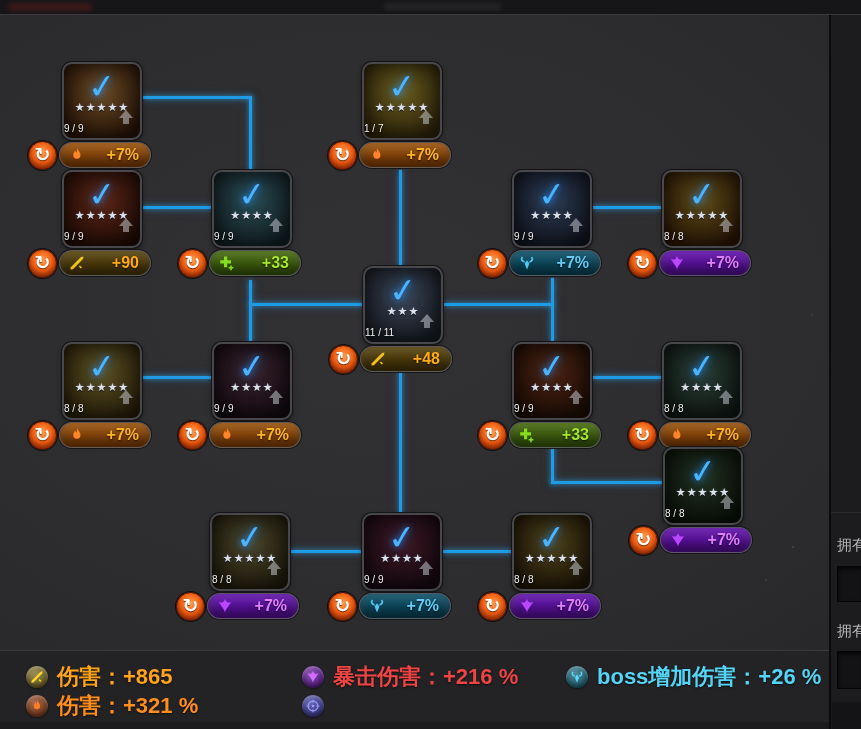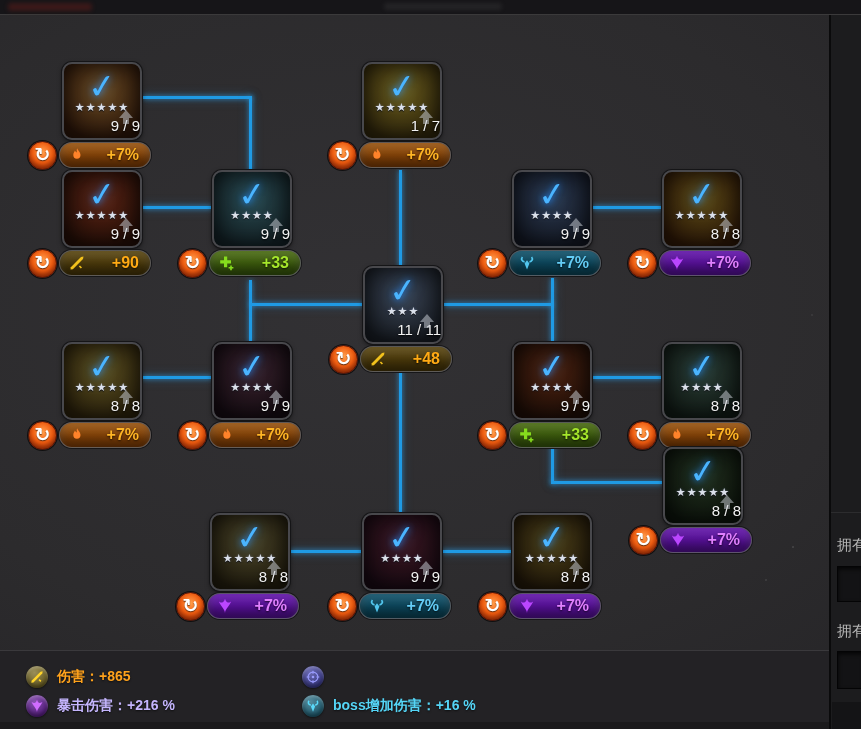--- a/index.html
+++ b/index.html
@@ -27,21 +27,21 @@
   .node-wrap{position:absolute;width:80px;height:78px;z-index:2;}
   .frame{position:absolute;left:0;top:0;width:76px;height:74px;border:2px solid #48484c;
          border-radius:10px;box-shadow:0 0 0 1px #151517,0 2px 5px rgba(0,0,0,.55),
          inset 0 0 20px rgba(0,0,0,.6);cursor:pointer;}
   .check{position:absolute;left:0;right:0;top:2px;text-align:center;font-size:34px;
          font-weight:bold;color:#4ab4ff;transform:rotate(-6deg);
          text-shadow:0 0 7px rgba(30,140,255,.95),0 0 16px rgba(30,140,255,.55);}
   .stars{position:absolute;left:0;right:0;bottom:24px;text-align:center;font-size:11px;
          letter-spacing:1px;color:#dbe0ea;
          text-shadow:0 1px 1px #000,0 0 2px rgba(180,200,255,.5);}
-  .count{position:absolute;left:0;right:0;bottom:4px;text-align:right;font-size:15px;
+  .count{position:absolute;left:0;right:0;bottom:4px;text-align:left;font-size:10px;
          color:#f2f2f2;text-shadow:0 1px 2px #000;}
   .uparrow{position:absolute;right:6px;bottom:12px;width:16px;height:16px;opacity:.5;}
   .uparrow:before{content:"";position:absolute;left:1px;top:0;border-left:7px solid transparent;
          border-right:7px solid transparent;border-bottom:8px solid #cfd4dc;}
   .uparrow:after{content:"";position:absolute;left:5px;top:8px;width:6px;height:6px;background:#cfd4dc;}
   .refresh{position:absolute;left:-34px;top:79px;width:27px;height:27px;border-radius:50%;
          background:radial-gradient(circle at 50% 38%,#ff9a48 4%,#f05c10 48%,#b02a04 92%);
          border:1px solid #591302;box-shadow:0 0 0 1px rgba(0,0,0,.65),inset 0 -3px 5px rgba(0,0,0,.35);
          color:#fff;font-size:19px;font-weight:bold;line-height:25px;text-align:center;
          text-shadow:0 1px 1px rgba(0,0,0,.6);cursor:pointer;}
@@ -57,21 +57,21 @@
   .legend{position:absolute;left:0;top:650px;width:829px;height:79px;background:#232225;
           border-top:1px solid #3a393c;z-index:3;}
   .legend-grid{position:absolute;left:26px;top:11px;display:grid;
           grid-auto-flow:column;grid-template-rows:repeat(2,29px);
           grid-template-columns:276px 264px auto;align-items:center;}
   .leg-item{display:flex;align-items:center;height:29px;}
   .lic{width:22px;height:22px;border-radius:50%;margin-right:9px;flex:none;
        box-shadow:inset 0 2px 3px rgba(255,255,255,.28),inset 0 -3px 4px rgba(0,0,0,.4),0 1px 2px rgba(0,0,0,.5);
        display:flex;align-items:center;justify-content:center;}
   .lic svg{width:14px;height:14px;display:block;}
-  .ltext{font-size:14px;font-weight:bold;text-shadow:0 1px 2px rgba(0,0,0,.6);white-space:nowrap;}
+  .ltext{font-size:22px;font-weight:bold;text-shadow:0 1px 2px rgba(0,0,0,.6);white-space:nowrap;}
   .legend-bottom{position:absolute;left:0;top:722px;width:829px;height:7px;background:#1b1a1c;z-index:4;}
   
   .sidebar{position:absolute;right:0;top:14px;width:30px;height:715px;background:#1c1c1e;
            border-left:2px solid #0a0a0b;z-index:5;}
   .side-seam{position:absolute;left:831px;top:512px;width:30px;height:1px;background:#2c2c2e;z-index:6;}
   .side-label{position:absolute;left:837px;width:40px;font-size:15px;color:#b3b3b3;
            white-space:nowrap;overflow:hidden;z-index:6;}
   .side-box{position:absolute;left:837px;width:26px;background:#131315;border:1px solid #040405;
            box-shadow:inset 0 2px 4px rgba(0,0,0,.8);z-index:6;}
   .side-dark{position:absolute;left:832px;top:702px;width:29px;height:27px;background:#141416;z-index:6;}
@@ -376,45 +376,53 @@
         <div class="leg-item">
           <span class="lic" style="background:radial-gradient(circle at 38% 30%, rgba(255,255,255,.30), rgba(0,0,0,.28)), #6e5e10">
             <svg viewBox="0 0 16 16">
               <path fill="#ffd42a" d="M1.5 14.5l2.4-.3L14 4l.5-2.5L12 2 1.8 12.2z"></path>
               <path fill="#ffd42a" d="M9.8 11.6l1.2-1.2 2 2-1.2 1.2z"></path>
             </svg>
           </span>
      <span class="ltext" style="color:#ffa21c">伤害：+865</span>
         </div>
         <div class="leg-item">
+          <span class="lic" style="background:radial-gradient(circle at 38% 30%, rgba(255,255,255,.30), rgba(0,0,0,.28)), #7e2d07">
+            <svg viewBox="0 0 16 16">
+              <path fill="#ff7e22" d="M8.2 1.2c.4 2.4 3.3 3.6 3.3 6.8a3.6 3.7 0 0 1-7.2 0c0-1.9 1.2-2.9 1.6-4.4.5.9 1.1 1.5 2 1.8-.3-1.5-.3-2.8.3-4.2z"></path>
+            </svg>
+          </span>
+     <span class="ltext" style="color:#ff8d1e">伤害：+321 %</span>
+        </div>
+        <div class="leg-item">
           <span class="lic" style="background:radial-gradient(circle at 38% 30%, rgba(255,255,255,.30), rgba(0,0,0,.28)), #56098e">
             <svg viewBox="0 0 16 16">
               <path fill="#d06cff" d="M8 15.2C7.8 11 5 9.8 1.8 3.4 5.4 5.6 6.6 4.8 8 .8c1.4 4 2.6 4.8 6.2 2.6C11 9.8 8.2 11 8 15.2z"></path>
             </svg>
           </span>
-     <span class="ltext" style="color:#c4b5fd">暴击伤害：+216 %</span>
+     <span class="ltext" style="color:#ef4444">暴击伤害：+216 %</span>
         </div>
         <div class="leg-item">
           <span class="lic" style="background:radial-gradient(circle at 38% 30%, rgba(255,255,255,.30), rgba(0,0,0,.28)), #2c2c92">
             <svg viewBox="0 0 16 16">
               <circle cx="8" cy="8" r="5.6" fill="none" stroke="#9a9cff" stroke-width="1.3"></circle>
               <circle cx="8" cy="8" r="1.5" fill="#9a9cff"></circle>
               <path d="M8 .8v3.4M8 11.8v3.4M.8 8h3.4M11.8 8h3.4" stroke="#9a9cff" stroke-width="1.3"></path>
             </svg>
           </span>
         </div>
         <div class="leg-item">
           <span class="lic" style="background:radial-gradient(circle at 38% 30%, rgba(255,255,255,.30), rgba(0,0,0,.28)), #0b5a74">
             <svg viewBox="0 0 16 16">
               <path d="M5.6 6.8C3 6.8 1.8 4.2 3.4 2" fill="none" stroke="#5ad8f8" stroke-width="1.7"></path>
               <path d="M10.4 6.8C13 6.8 14.2 4.2 12.6 2" fill="none" stroke="#5ad8f8" stroke-width="1.7"></path>
               <path fill="#5ad8f8" d="M8 5.2l2.4 3.4L8 14.6 5.6 8.6z"></path>
             </svg>
           </span>
-     <span class="ltext" style="color:#55d5f6">boss增加伤害：+16 %</span>
+     <span class="ltext" style="color:#55d5f6">boss增加伤害：+26 %</span>
         </div>
       </div>
   </div>
   <div class="legend-bottom"></div>
 
   <div class="sidebar"></div>
   <div class="side-seam"></div>
   <div class="side-label" style="top:536px;">拥有</div>
   <div class="side-box" style="top:566px;height:34px;"></div>
   <div class="side-label" style="top:622px;">拥有</div>

